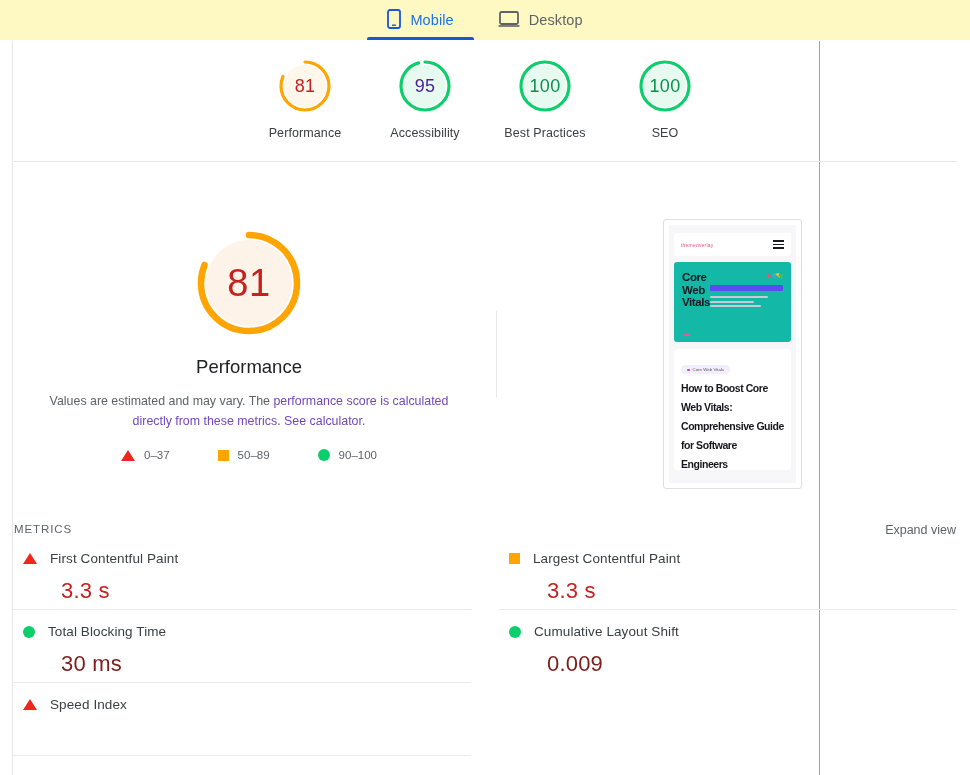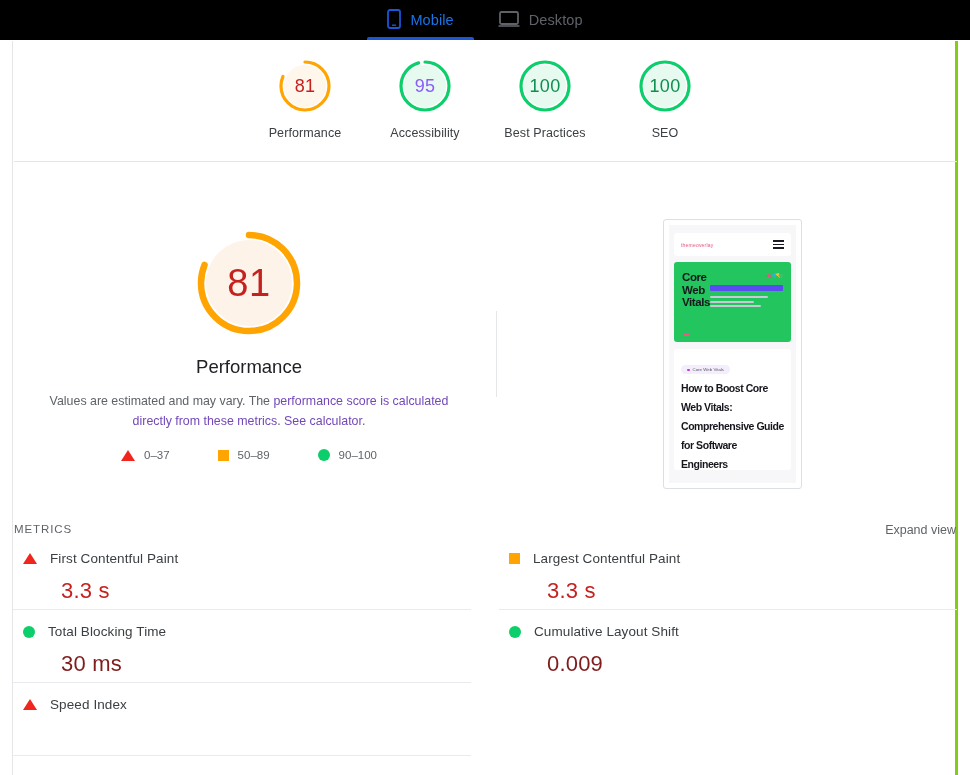--- a/index.html
+++ b/index.html
@@ -19,21 +19,21 @@
 
   
   .tabs {
     position: absolute;
     left: 0; top: 0;
     width: 970px; height: 40px;
     display: flex;
     align-items: center;
     justify-content: center;
     gap: 36px;
-    background: #000000;
+    background: #fef9c3;
   }
   .tab {
     display: flex;
     align-items: center;
     gap: 9px;
     height: 40px;
     padding: 0 4px;
     position: relative;
     cursor: pointer;
     font-size: 14.5px;
@@ -50,24 +50,24 @@
     height: 3px;
     background: #1a56d6;
     border-radius: 2px 2px 0 0;
   }
   .icon-mobile, .icon-desktop { display: block; }
 
   
   .card {
     position: absolute;
     left: 12px; top: 41px;
-    width: 946px;
+    width: 808px;
     height: 734px;
     border-left: 1px solid #e4e6e8;
-    border-right: 3px solid #84cc16;
+    border-right: 1px solid #84cc16;
     box-sizing: border-box;
     background: #fff;
   }
 
   
   .gauge-row {
     position: absolute;
     left: 0; top: 17px;
     width: 944px;
     display: flex;
@@ -207,21 +207,21 @@
     letter-spacing: .2px;
     filter: blur(.35px);
     white-space: nowrap;
   }
   .tp-burger { display: flex; flex-direction: column; gap: 2px; }
   .tp-burger i { display: block; width: 11px; height: 1.6px; background: #1b1b24; }
 
   .tp-hero {
     margin: 6px 5px 0 5px;
     height: 80px;
-    background: #22c55e;
+    background: #14b8a6;
     border-radius: 3px;
     position: relative;
     padding: 9px 8px;
     box-sizing: border-box;
     display: flex;
   }
   .tp-hero-title {
     font-size: 11.5px;
     line-height: 12.5px;
     font-weight: 700;
@@ -397,21 +397,21 @@
         </div>
         <div class="cap">Performance</div>
       </div>
 
       <div class="gauge-cell">
         <div class="mini-gauge">
           <svg width="56" height="56" viewBox="0 0 56 56">
             <circle cx="28" cy="28" r="21" fill="#e6faf0"></circle>
             <circle cx="28" cy="28" r="24" fill="none" stroke="#0cce6b" stroke-width="3.2" stroke-dasharray="143.3 150.8" stroke-linecap="round" transform="rotate(-90 28 28)"></circle>
           </svg>
-          <div class="num" style="color:#8b5cf6">95</div>
+          <div class="num" style="color:#4c1d95">95</div>
         </div>
         <div class="cap">Accessibility</div>
       </div>
 
       <div class="gauge-cell">
         <div class="mini-gauge">
           <svg width="56" height="56" viewBox="0 0 56 56">
             <circle cx="28" cy="28" r="21" fill="#e6faf0"></circle>
             <circle cx="28" cy="28" r="24" fill="none" stroke="#0cce6b" stroke-width="3.2" stroke-linecap="round" transform="rotate(-90 28 28)"></circle>
           </svg>

